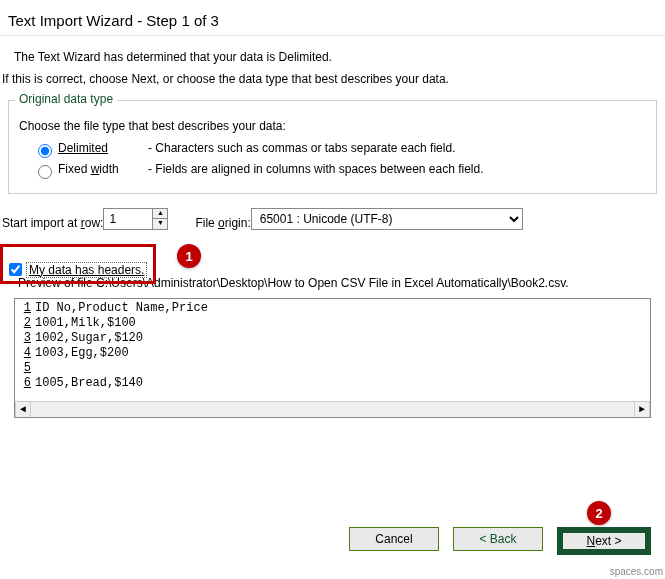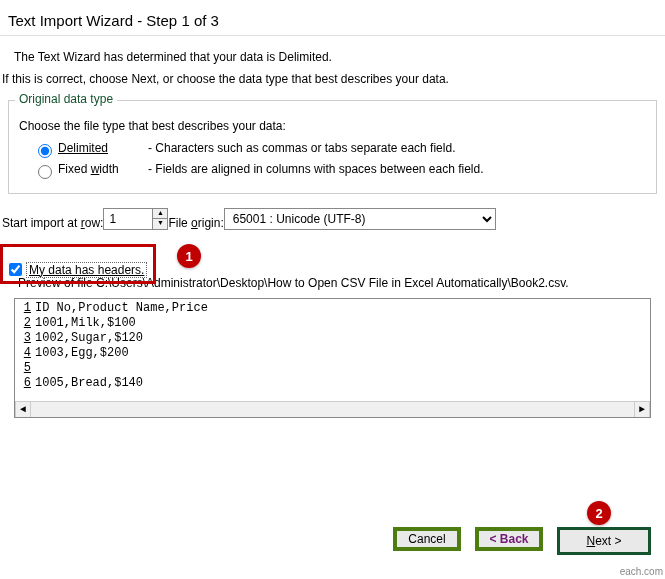--- a/index.html
+++ b/index.html
@@ -151,30 +151,30 @@
   }
   .scroll-h .track { flex: 1; }
   .buttons {
     position: absolute;
     bottom: 24px;
     right: 14px;
     display: flex;
     gap: 14px;
   }
   .btn {
-    width: 68px;
+    width: 90px;
     height: 24px;
-    border: 4px solid #4d7c0f;
+    border: 1px solid #4d7c0f;
     background: #e9e9e9;
     font-size: 12px;
     cursor: pointer;
   }
-  .btn:disabled { color: #701a75; cursor: default; font-weight: bold; }
+  .btn:disabled { color: #14532d; cursor: default; }
   .btn.next {
-    border: 3px solid #14532d;
+    border: 6px solid #14532d;
     width: 94px;
     height: 28px;
     background: #e9e9e9;
   }
   .watermark {
     position: absolute;
     right: 2px;
     bottom: 2px;
     font-size: 10px;
     color: #888;
@@ -206,21 +206,21 @@
 
 <div class="row2">
   <span>Start import at <span style="text-decoration:underline">r</span>ow:</span>
   <div class="spinbox">
     <input type="text" value="1" style="">
     <div class="spinbtns">
       <div>▲</div>
       <div>▼</div>
     </div>
   </div>
-  <span style="margin-left:0">File <span style="text-decoration:underline">o</span>rigin:</span>
+  <span style="margin-left:27px">File <span style="text-decoration:underline">o</span>rigin:</span>
   <select class="origin">
     <option>65001 : Unicode (UTF-8)</option>
   </select>
 </div>
 
 <div style="position:relative; height:32px;">
   <div class="headers-wrap">
     <input type="checkbox" checked="" style="">
     <label><span style="text-decoration:underline">M</span>y data has headers.</label>
   </div>
@@ -263,13 +263,13 @@
 </div>
 
 <div class="callout" style="right:54px; bottom:54px;">2</div>
 
 <div class="buttons">
   <button class="btn">Cancel</button>
   <button class="btn" disabled="">&lt; Back</button>
   <button class="btn next"><span style="text-decoration:underline">N</span>ext &gt;</button>
 </div>
 
-<div class="watermark">each.com</div>
+<div class="watermark">spaces.com</div>
 
 </body></html>

